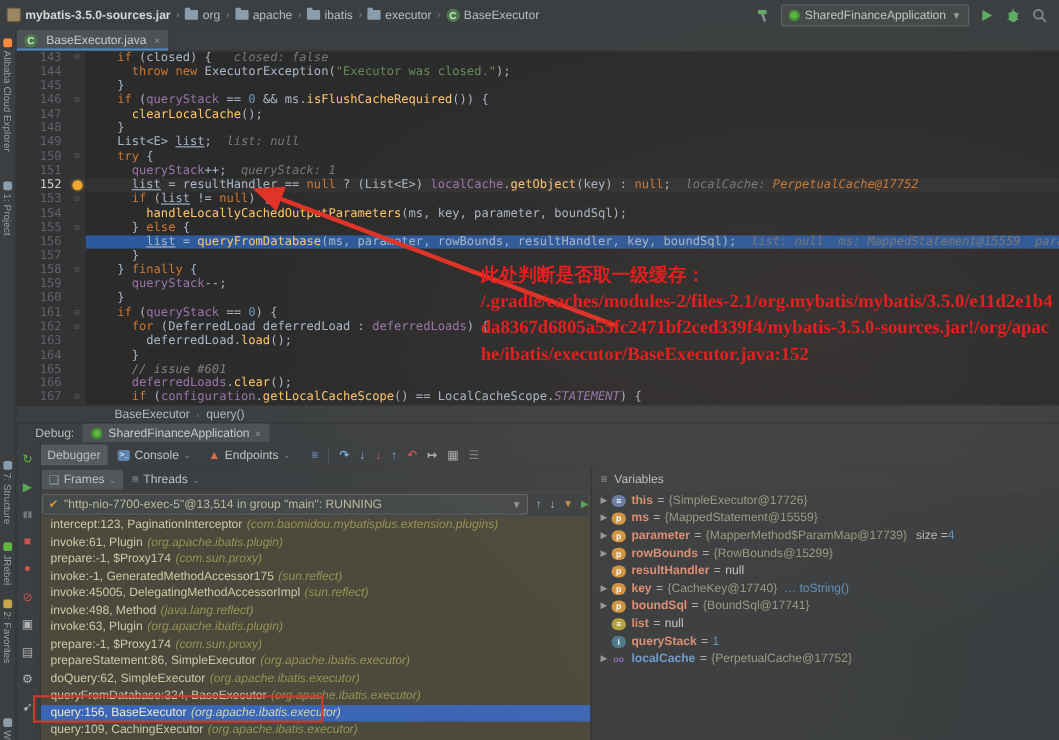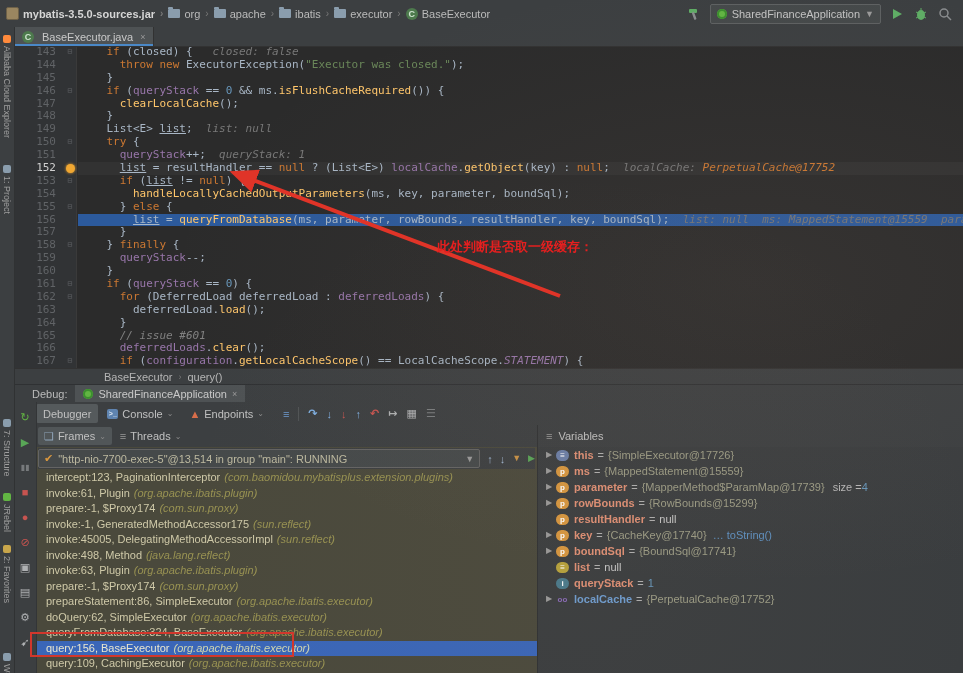--- a/index.html
+++ b/index.html
@@ -48,21 +48,21 @@
   .codetxt{flex:1;padding-left:2px;}
   .cline.exec .codetxt{background:#2c5a9c;}
   .cline.soft .codetxt{background:#323232;}
   .bulb{display:inline-block;width:9px;height:9px;border-radius:5px;background:#f0a732;box-shadow:0 0 3px #f0a732;margin-top:2px;}
   .sg-t{color:#a9b7c6}.sg-k{color:#cc7832}.sg-f{color:#9876aa}.sg-m{color:#ffc66b}
   .sg-s{color:#6a8759}.sg-n{color:#6897bb}.sg-c{color:#808080;font-style:italic}
   .sg-h{color:#787878;font-style:italic}.sg-ho{color:#cc7832;font-style:italic}
   .sg-u{color:#a9b7c6;text-decoration:underline}.sg-st{color:#9876aa;font-style:italic}
   
   .annot-text{position:absolute;left:437px;top:238px;width:526px;z-index:6;color:#e51f1f;
-              font-weight:bold;font-size:13px;line-height:1.42;word-break:break-all;pointer-events:none;font-family:Liberation Serif, serif;}
+              font-weight:bold;font-size:17px;line-height:1.42;word-break:break-all;pointer-events:none;font-family:Liberation Serif, serif;}
   .arrow-svg{position:absolute;left:0;top:0;width:963px;height:673px;z-index:6;pointer-events:none;}
   .red-rect{position:absolute;left:30px;top:632px;width:260px;height:21px;border:2px solid #d2372c;z-index:7;pointer-events:none;}
   
   .crumb2{position:absolute;left:14px;top:368px;width:949px;height:16px;background:#3c3f41;border-top:1px solid #323232;
           display:flex;align-items:center;padding-left:90px;gap:6px;color:#b5b5b5;z-index:2;}
   .crumb2 .sep{color:#787878;font-size:9px;}
   
   .dbg-header{position:absolute;left:14px;top:384px;width:949px;height:18px;background:#3c3f41;display:flex;align-items:center;z-index:2;border-top:1px solid #2f3133;}
   .dbg-header .lbl{margin-left:18px;color:#bbbbbb;}
   .sess-tab{display:flex;align-items:center;gap:5px;background:#4e5254;height:18px;padding:0 8px;margin-left:8px;color:#c9c9c9;}
@@ -245,20 +245,21 @@
   <svg class="arrow-svg">
     <defs>
         <marker id="ah" markerWidth="8" markerHeight="8" refX="5" refY="3" orient="auto">
           <path d="M0,0 L7,3 L0,6 Z" fill="#e03428"></path>
         </marker>
       </defs>
     <line x1="560" y1="296" x2="237" y2="174" stroke="#e03428" stroke-width="4" marker-end="url(#ah)"></line>
   </svg>
   <div class="annot-text" style="color: rgb(229, 31, 31);">
     <div>此处判断是否取一级缓存：</div>
+    <div>/.gradle/caches/modules-2/files-2.1/org.mybatis/mybatis/3.5.0/e11d2e1b4da8367d6805a55fc2471bf2ced339f4/mybatis-3.5.0-sources.jar!/org/apache/ibatis/executor/BaseExecutor.java:152</div>
   </div>
 
   <div class="crumb2">
     <span>BaseExecutor</span>
     <span class="sep">›</span>
     <span>query()</span>
   </div>
 
   <div class="dbg-header">
     <span class="lbl">Debug:</span>

